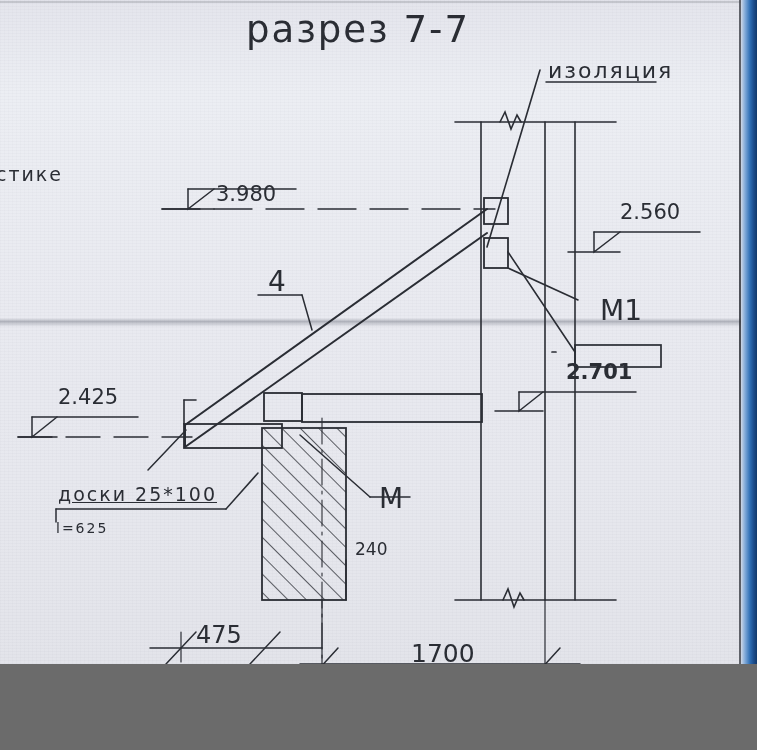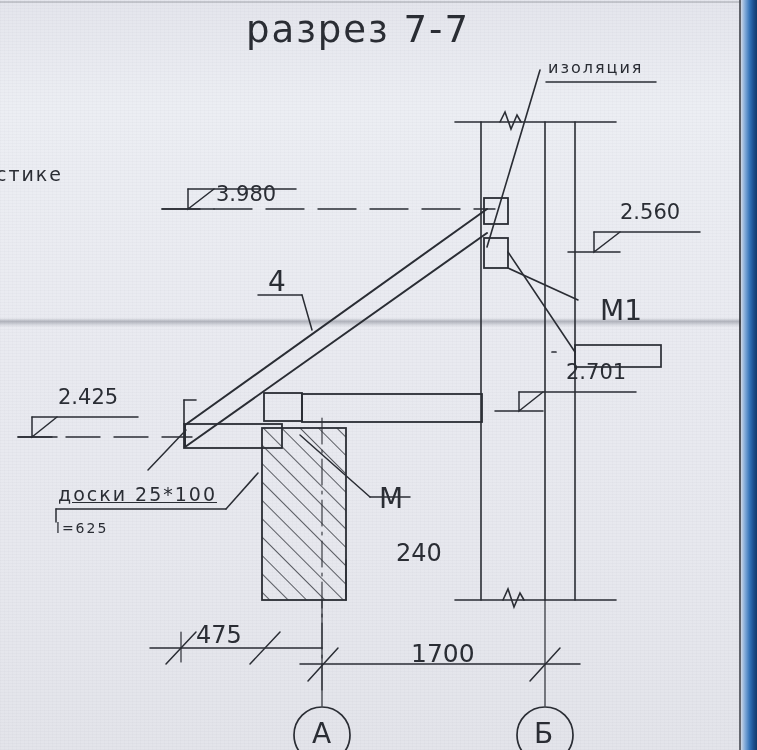--- a/index.html
+++ b/index.html
@@ -1,17 +1,17 @@
 <!DOCTYPE html>
 <html><head>
 <meta charset="utf-8">
 <style>
   html,body{margin:0;padding:0;background:#6b6b6b;}
   #page{
-    position:relative;width:757px;height:750px;overflow:hidden;
+    position:relative;width:757px;height:664px;overflow:hidden;
     background:#e8e9ef;
     font-family:"DejaVu Sans", sans-serif;
   }
   
   #paper{
     position:absolute;inset:0;
     background:
       linear-gradient(180deg,#e4e5ec 0%,#eceef3 14%,#e9eaf0 48%,#e7e8ee 72%,#e3e4ea 100%),
       radial-gradient(130% 80% at 40% 30%, #f1f2f6 0%, #e3e4ea 78%, #dcdde4 100%);
   }
@@ -198,37 +198,37 @@
       </g>
 
       <g stroke-width="1" opacity=".35">
         <line x1="0" y1="2" x2="741" y2="2"></line>
       </g>
     </g>
   </svg>
 
   <div class="lbl cy" style="left:246px;top:8px;font-size:37px;">разрез 7-7</div>
 
-  <div class="lbl cy" style="left:548px;top:58px;font-size:16px;">изоляция</div>
+  <div class="lbl cy" style="left:548px;top:58px;font-size:22px;">изоляция</div>
 
   <div class="lbl cy" style="left:-4px;top:163px;font-size:19px;">стике</div>
 
   <div class="lbl" style="left:216px;top:182px;font-size:21px;">3.980</div>
   <div class="lbl" style="left:620px;top:200px;font-size:21px;">2.560</div>
-  <div class="lbl" style="left:566px;top:360px;font-size:21px;">2.701</div>
+  <div class="lbl" style="left:566px;top:360px;font-size:21px;font-weight:bold;">2.701</div>
   <div class="lbl" style="left:58px;top:385px;font-size:21px;">2.425</div>
 
   <div class="lbl" style="left:268px;top:265px;font-size:28px;">4</div>
   <div class="lbl" style="left:600px;top:294px;font-size:28px;">M1</div>
   <div class="lbl" style="left:379px;top:482px;font-size:28px;">M</div>
 
   <div class="lbl cy" style="left:58px;top:483px;font-size:19px;text-decoration:underline;">доски 25*100</div>
   <div class="lbl cy" style="left:56px;top:520px;font-size:14px;">l=625</div>
 
-  <div class="lbl" style="left:396px;top:539px;font-size:24px;">240</div>
+  <div class="lbl" style="left:355px;top:539px;font-size:17px;">240</div>
   <div class="lbl" style="left:196px;top:621px;font-size:24px;">475</div>
   <div class="lbl" style="left:411px;top:639px;font-size:25px;">1700</div>
 
   <div class="lbl cy" style="left:312px;top:717px;font-size:28px;">А</div>
   <div class="lbl cy" style="left:534px;top:717px;font-size:28px;">Б</div>
 
   <div id="paper-edge"></div>
   <div id="blue-strip"></div>
 </div>
 

